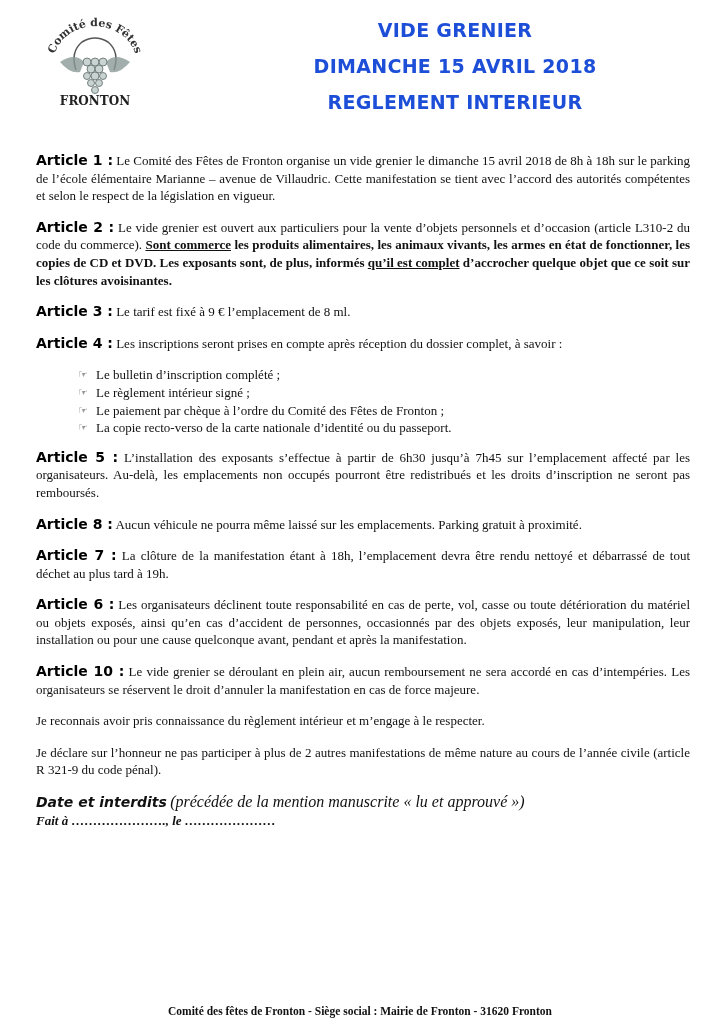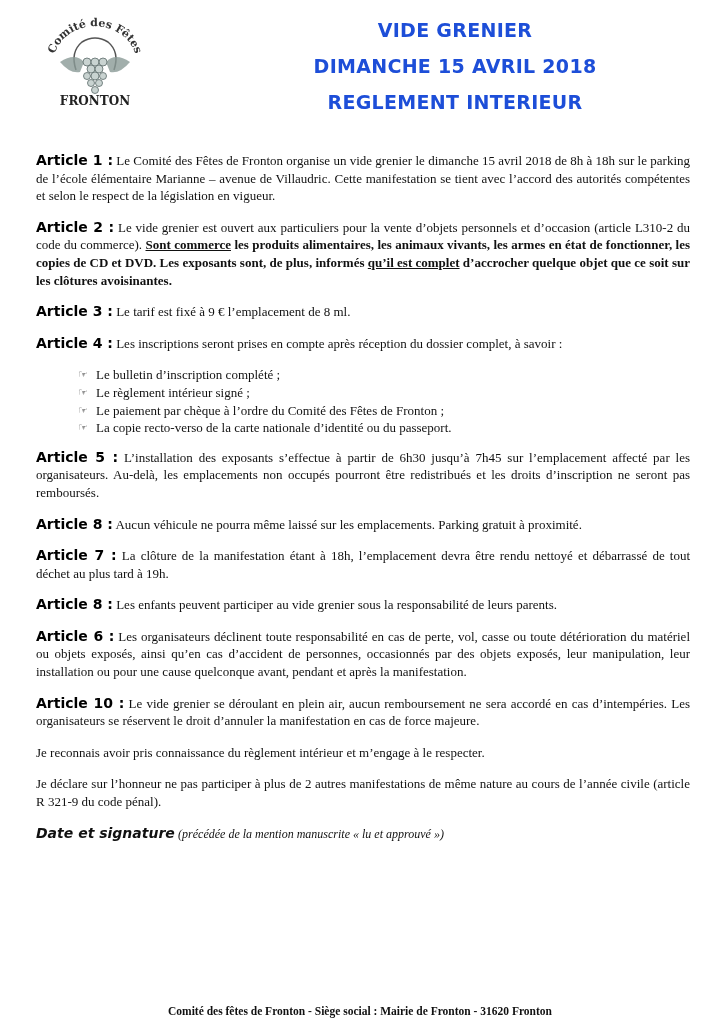--- a/index.html
+++ b/index.html
@@ -16,21 +16,21 @@
   .body { position: absolute; left: 36px; top: 152px; width: 654px;
     font-family: "Liberation Serif", serif; font-size: 13px; line-height: 17.6px; color: #111; text-align: justify; }
   .para { margin: 0 0 14px 0; }
   .art-label { font-family: "DejaVu Sans", sans-serif; font-weight: bold; font-size: 14px; color: #000000; }
   .b { font-weight: bold; }
   .u { text-decoration: underline; }
   .list { margin: 0 0 12px 0; padding-left: 42px; list-style: none; }
   .list li { position: relative; padding-left: 18px; }
   .list li .bullet { position: absolute; left: 0; top: 0; font-size: 11px; color: #333; }
   .sig-label { font-family: "DejaVu Sans", sans-serif; font-weight: bold; font-style: italic; font-size: 14px; }
-  .sig-note { font-style: italic; font-size: 12px; }
+  .sig-note { font-style: italic; font-size: 16px; }
   .fait { font-style: italic; font-weight: bold; }
 
   .footer { position: absolute; left: 100px; top: 1004px; width: 520px; text-align: center;
     font-family: "Liberation Serif", serif; font-weight: bold; font-size: 11.5px; line-height: 15px; color: #111; }
   .footer a { color: #2a6ac8; text-decoration: underline; }
 </style>
 </head>
 <body>
 
 <div class="page">
@@ -110,43 +110,40 @@
     <p class="para">
       <span class="art-label">Article 8 :</span>
       <span>Aucun véhicule ne pourra même laissé sur les emplacements. Parking gratuit à proximité.</span>
     </p>
 
     <p class="para">
       <span class="art-label">Article 7 :</span>
       <span>La clôture de la manifestation étant à 18h, l’emplacement devra être rendu nettoyé et débarrassé de tout déchet au plus tard à 19h.</span>
     </p>
 
-    <p class="para">
-      <span class="art-label">Article 8 :</span>
-      <span>Les enfants peuvent participer au vide grenier sous la responsabilité de leurs parents.</span>
-    </p>
 
     <p class="para">
       <span class="art-label">Article 6 :</span>
       <span>Les organisateurs déclinent toute responsabilité en cas de perte, vol, casse ou toute détérioration du matériel ou objets exposés, ainsi qu’en cas d’accident de personnes, occasionnés par des objets exposés, leur manipulation, leur installation ou pour une cause quelconque avant, pendant et après la manifestation.</span>
     </p>
 
     <p class="para">
       <span class="art-label">Article 10 :</span>
       <span>Le vide grenier se déroulant en plein air, aucun remboursement ne sera accordé en cas d’intempéries. Les organisateurs se réservent le droit d’annuler la manifestation en cas de force majeure.</span>
     </p>
 
     <p class="para">Je reconnais avoir pris connaissance du règlement intérieur et m’engage à le respecter.</p>
     <p class="para">Je déclare sur l’honneur ne pas participer à plus de 2 autres manifestations de même nature au cours de l’année civile (article R 321-9 du code pénal).</p>
 
     <div>
       <div>
-        <span class="sig-label">Date et signature</span>
+        <span class="sig-label">Date et interdits</span>
         <span class="sig-note">(précédée de la mention manuscrite « lu et approuvé »)</span>
       </div>
+      <div class="fait">Fait à …………………., le …………………</div>
     </div>
   </div>
 
   <div class="footer">
     <div>Comité des fêtes de Fronton - Siège social : Mairie de Fronton - 31620 Fronton</div>
   </div>
 
 </div>
 
 </body></html>

